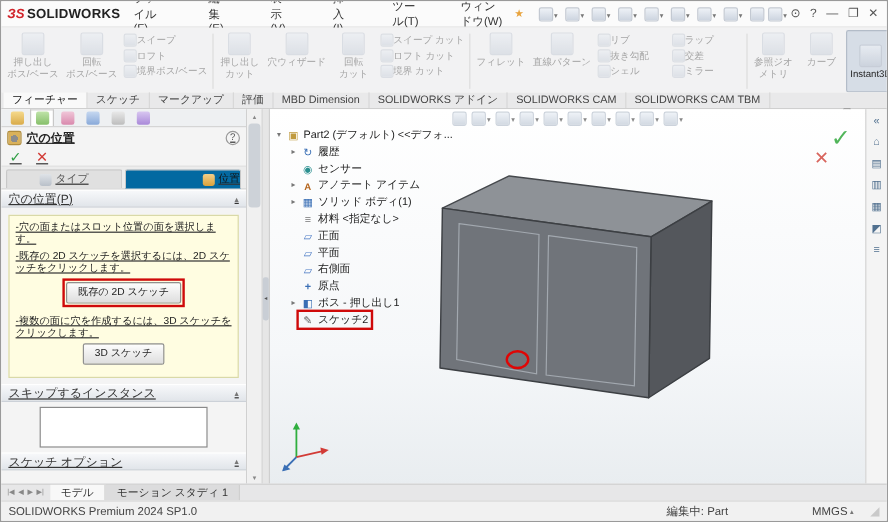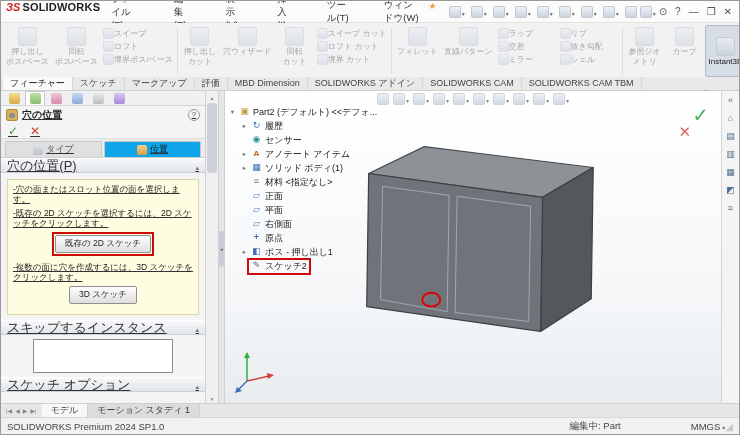--- a/index.html
+++ b/index.html
@@ -3,21 +3,21 @@
 <meta charset="utf-8">
 <style>
   html,body{margin:0;padding:0;background:#ddd;}
   *{box-sizing:border-box;}
   .app{position:relative;width:740px;height:435px;background:#fff;overflow:hidden;
        font-family:"Liberation Sans","DejaVu Sans",sans-serif;font-size:10px;color:#333;
        border:1px solid #9a9a9a;}
 
   
   .titlebar{position:absolute;top:0;left:0;right:0;height:22px;background:#fbfbfb;
-            border-bottom:1px solid #e2e2e2;display:flex;padding:0 5px;}
+            border-bottom:1px solid #e2e2e2;display:flex;align-items:center;padding:0 5px;}
   .logo-mark{color:#d1232a;font-weight:bold;font-style:italic;font-size:11px;margin-right:2px;}
   .logo-text{font-weight:bold;font-size:11px;color:#222;margin-right:6px;letter-spacing:.2px;}
   .menus{display:flex;align-items:center;gap:24px;}
   .menu-item{padding:2px 5px;font-size:9.5px;color:#333;cursor:default;}
   .menu-pin{font-size:9px;color:#e8a33d;margin:0 4px;}
   .quick-tools{display:flex;align-items:center;gap:3px;margin-left:8px;}
   .qt{display:flex;align-items:flex-end;gap:1px;}
   .qt-g{width:12px;height:12px;border-radius:2px;border:1px solid #c3c9d2;
         background:linear-gradient(#eef2f7,#ccd4df);}
   .qt .dd{width:6px;}
@@ -73,24 +73,24 @@
   .pm-help{margin-left:auto;width:12px;height:12px;border:1px solid #999;border-radius:50%;
            font-size:8px;line-height:10px;text-align:center;color:#555;}
   .pm-okrow{height:16px;display:flex;align-items:center;gap:12px;padding:0 7px;border-bottom:1px solid #dedede;}
   .ok{color:#2f9e44;font-weight:bold;font-size:12px;line-height:12px;}
   .cancel{color:#d23b36;font-weight:bold;font-size:12px;line-height:12px;}
   .pm-modetabs{height:19px;display:flex;align-items:flex-end;gap:2px;padding:2px 4px 0 4px;
                background:#ececec;border-bottom:1px solid #cfcfcf;}
   .mtab{flex:1;height:16px;display:flex;align-items:center;justify-content:center;gap:3px;
         font-size:9px;color:#555;background:#e0e0e0;border:1px solid #c8c8c8;border-bottom:none;
         border-radius:2px 2px 0 0;}
-  .mtab.active{background:#0ea5e9;color:#111;}
+  .mtab.active{background:#0369a1;color:#111;justify-content:flex-end;}
   .mi{width:10px;height:10px;border-radius:2px;background:linear-gradient(#dfe3e8,#b9c0c9);}
   [data-name="hole-position-icon"].mi{background:linear-gradient(#f2cf8a,#d9a23c);}
-  .sect{height:15px;display:flex;align-items:center;padding:0 6px;font-size:13px;color:#333;
+  .sect{height:15px;display:flex;align-items:center;padding:0 6px;font-size:10px;color:#333;
         background:linear-gradient(#f7f8fa,#e1e5ea);border-top:1px solid #fff;border-bottom:1px solid #ccd1d8;}
   .sect .chev{margin-left:auto;}
   .sect .chev::after{content:"▴";font-size:7px;color:#777;}
   .msg{margin:6px 6px 5px 6px;background:#fffde1;border:1px solid #d9d9a8;padding:4px 5px;
        font-size:8.5px;line-height:10px;color:#222;}
   .msg p{margin:0 0 4px 0;}
   .btn-wrap{text-align:center;margin:1px 0 6px 0;}
   .red-frame{display:inline-block;border:2px solid #cf0a0a;padding:1px;}
   .pm-btn{font-family:inherit;font-size:8.5px;padding:2px 9px;color:#222;
           background:linear-gradient(#fdfdfd,#dedede);border:1px solid #909090;border-radius:2px;}
@@ -115,21 +115,21 @@
   .vtb{position:absolute;top:2px;left:50%;transform:translateX(-50%);display:flex;gap:4px;align-items:center;}
   .vtb-btn{display:flex;align-items:flex-end;gap:1px;}
   .vtb-btn .g{width:12px;height:12px;border-radius:2px;border:1px solid #ccd3dc;
               background:linear-gradient(#eef2f7,#d2d9e2);}
   .vtb-btn .dd::after{content:"▾";font-size:6px;color:#888;}
   .model{position:absolute;left:0;top:0;width:100%;height:100%;}
   .tree{position:absolute;left:3px;top:14px;font-size:9px;color:#1a1a1a;}
   .trow{display:flex;align-items:center;height:14px;width:fit-content;}
   .trow.ind1{margin-left:12px;}
   .tarrow{width:9px;text-align:center;font-size:6.5px;color:#777;}
-  .tbody{display:flex;align-items:flex-start;gap:3px;padding:0 2px;}
+  .tbody{display:flex;align-items:flex-end;gap:3px;padding:0 2px;}
   .trow.hl .tbody{outline:2px solid #cf0a0a;}
   .ticon{width:11px;text-align:center;font-size:9px;line-height:11px;}
   .tlabel{white-space:nowrap;}
   .ticon.part-icon::before{content:"▣";color:#c09a3e;}
   .ticon.history-icon::before{content:"↻";color:#3a6fb5;}
   .ticon.sensor-icon::before{content:"◉";color:#2a8f8f;}
   .ticon.annotations-icon::before{content:"A";color:#b5651d;font-weight:bold;font-size:8px;}
   .ticon.solid-bodies-icon::before{content:"▦";color:#3a6fb5;}
   .ticon.material-icon::before{content:"≡";color:#777;}
   .ticon.plane-icon::before{content:"▱";color:#4a79c4;}
@@ -156,21 +156,21 @@
   .btab{padding:0 9px;font-size:9px;line-height:13px;color:#333;background:#dcdcdd;
         border-right:1px solid #cfcfcf;white-space:nowrap;}
   .btab.active{background:#f8f8f8;}
 
   
   .statusbar{position:absolute;left:0;right:0;bottom:0;height:17px;background:#f1f1f1;
              border-top:1px solid #d6d6d6;display:flex;align-items:center;padding:0 6px;
              font-size:9.5px;color:#444;}
   .sb-left{flex:1;}
   .sb-edit{margin-right:70px;}
-  .sb-units{display:flex;align-items:center;gap:2px;}
+  .sb-units{display:flex;align-items:center;gap:2px;margin-right:14px;}
   .uc{font-size:6px;color:#777;}
   .sb-grip::after{content:"◢";color:#c9c9c9;font-size:10px;}
 </style>
 </head>
 <body>
 
 <div class="app" data-name="solidworks-window">
 
   <header class="titlebar" data-name="titlebar">
     <span class="logo-mark" data-name="solidworks-logo-icon">ЗS</span>
@@ -362,55 +362,55 @@
           <span class="rl">直線パターン</span>
           <span class="rl"></span>
         </div>
 
       </div>
 
       <div class="rcell">
 
         <div class="rstack">
 
+            <div class="rsmall disabled" data-name="rib-button">
+              <span class="ricon-s" data-name="rib-icon"></span>
+              <span>リブ</span>
+            </div>
+
+            <div class="rsmall disabled" data-name="draft-button">
+              <span class="ricon-s" data-name="draft-icon"></span>
+              <span>抜き勾配</span>
+            </div>
+
+            <div class="rsmall disabled" data-name="shell-button">
+              <span class="ricon-s" data-name="shell-icon"></span>
+              <span>シェル</span>
+            </div>
+          </div>
+
+      </div>
+
+      <div class="rcell">
+
+        <div class="rstack">
+
             <div class="rsmall disabled" data-name="wrap-button">
               <span class="ricon-s" data-name="wrap-icon"></span>
               <span>ラップ</span>
             </div>
 
             <div class="rsmall disabled" data-name="intersect-button">
               <span class="ricon-s" data-name="intersect-icon"></span>
               <span>交差</span>
             </div>
 
             <div class="rsmall disabled" data-name="mirror-button">
               <span class="ricon-s" data-name="mirror-icon"></span>
               <span>ミラー</span>
-            </div>
-          </div>
-
-      </div>
-
-      <div class="rcell">
-
-        <div class="rstack">
-
-            <div class="rsmall disabled" data-name="rib-button">
-              <span class="ricon-s" data-name="rib-icon"></span>
-              <span>リブ</span>
-            </div>
-
-            <div class="rsmall disabled" data-name="draft-button">
-              <span class="ricon-s" data-name="draft-icon"></span>
-              <span>抜き勾配</span>
-            </div>
-
-            <div class="rsmall disabled" data-name="shell-button">
-              <span class="ricon-s" data-name="shell-icon"></span>
-              <span>シェル</span>
             </div>
           </div>
 
       </div>
 
       <div class="rcell">
 
         <span class="rsep" data-name="ribbon-separator"></span>
       </div>
 

